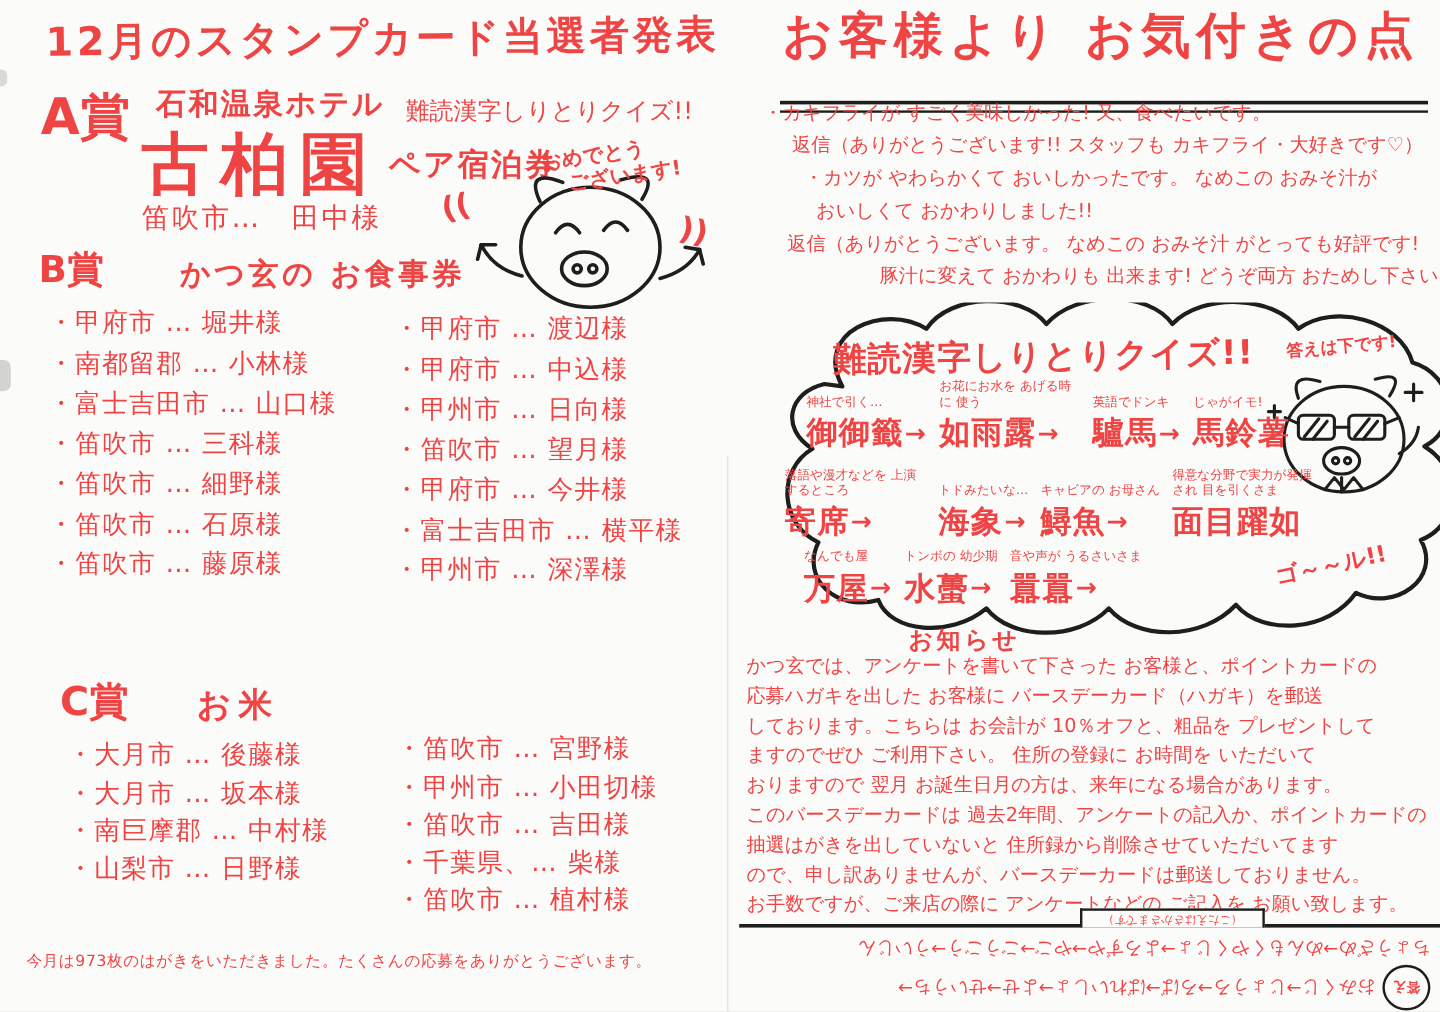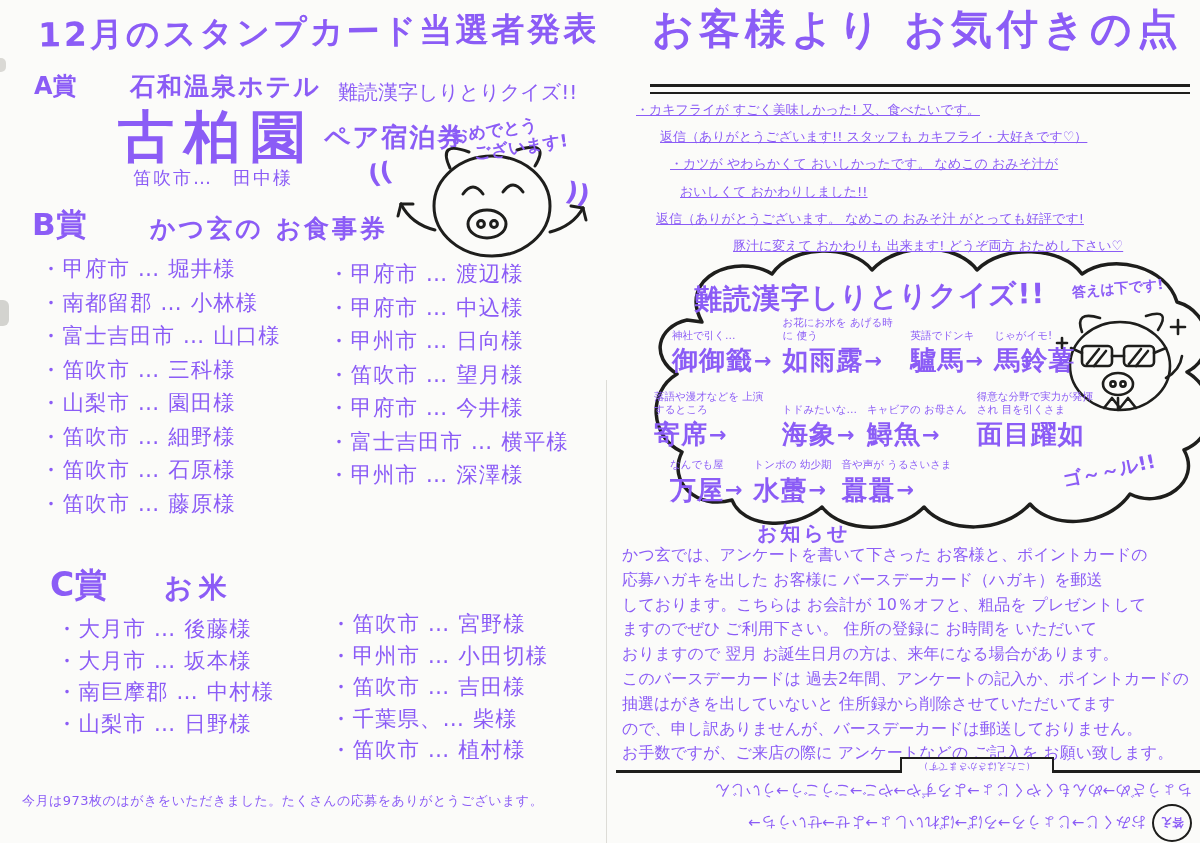--- a/index.html
+++ b/index.html
@@ -1,42 +1,42 @@
 <!DOCTYPE html>
 <html><head>
 <meta charset="utf-8">
 <style>
   html,body{margin:0;padding:0;background:#e9e9e6;}
   #page{position:relative;width:1200px;height:843px;background:#fbfbf9;overflow:hidden;
-        font-family:"DejaVu Sans",sans-serif;color:#8b5cf6;}
+        font-family:"DejaVu Sans",sans-serif;color:#ef4444;}
   .abs{position:absolute;}
   
   .l-title{left:38px;top:10px;font-size:33px;font-weight:700;letter-spacing:3px;transform:rotate(-0.7deg);}
   .prize-label{font-weight:700;}
-  .a-label{left:34px;top:70px;font-size:24px;}
+  .a-label{left:34px;top:70px;font-size:42px;}
   .a-name{left:130px;top:70px;font-size:25px;letter-spacing:2px;font-weight:600;}
   .a-congrats{left:338px;top:79px;font-size:20px;}
   .a-hotel{left:118px;top:100px;font-size:56px;font-weight:700;letter-spacing:10px;}
   .a-ticket{left:292px;top:120px;font-size:26px;font-weight:700;letter-spacing:2px;margin-left:32px;}
-  .a-winner{left:133px;top:166px;font-size:18px;letter-spacing:2px;}
+  .a-winner{left:118px;top:166px;font-size:23px;letter-spacing:2px;}
   .b-label{left:32px;top:204px;font-size:31px;}
   .b-name{left:150px;top:212px;font-size:25px;letter-spacing:3px;font-weight:600;}
   .c-label{left:50px;top:563px;font-size:33px;}
   .c-name{left:164px;top:569px;font-size:28px;letter-spacing:6px;font-weight:600;}
   .win-col{font-size:21.5px;letter-spacing:1px;}
   .win-col div{height:33.5px;white-space:nowrap;}
   .c-col div{height:31.5px;}
   .l-footer{left:22px;top:792px;font-size:13px;letter-spacing:0.5px;white-space:nowrap;}
   .pig-speech{left:452px;top:118px;font-size:17px;transform:rotate(-8deg);font-weight:600;line-height:1.2;}
   .pig-speech div:nth-child(2){margin-left:20px;}
   .motion{font-size:26px;font-weight:700;}
   
   .r-title{left:652px;top:2px;font-size:41px;font-weight:700;letter-spacing:5px;white-space:nowrap;}
   .r-underline{left:650px;top:84px;width:540px;height:5px;border-top:3px solid #1e1e1c;border-bottom:2px solid #1e1e1c;}
-  .fb{left:628px;top:96px;width:572px;font-size:13px;line-height:27.2px;text-decoration:underline;}
+  .fb{left:628px;top:80px;width:572px;font-size:16px;line-height:27.2px;}
   .fb div{white-space:nowrap;}
   .fb div:nth-of-type(1){margin-left:8px;}
   .fb div:nth-of-type(2){margin-left:32px;}
   .fb div:nth-of-type(3){margin-left:42px;}
   .fb div:nth-of-type(4){margin-left:52px;}
   .fb div:nth-of-type(5){margin-left:28px;}
   .fb div:nth-of-type(6){margin-left:105px;}
   .cloud{left:642px;top:252px;width:558px;height:280px;}
   .cloud svg.outline{position:absolute;left:0;top:0;}
   .q-title{left:52px;top:26px;font-size:28px;font-weight:700;letter-spacing:1px;transform:rotate(-1deg);white-space:nowrap;}
@@ -114,21 +114,20 @@
 
   <div class="abs prize-label b-label">B賞</div>
   <div class="abs b-name">かつ玄の お食事券</div>
 
   <div class="abs win-col" style="left:40px;top:254px;">
 
   <div>・甲府市 … 堀井様</div>
       <div>・南都留郡 … 小林様</div>
       <div>・富士吉田市 … 山口様</div>
       <div>・笛吹市 … 三科様</div>
-      <div>・山梨市 … 園田様</div>
       <div>・笛吹市 … 細野様</div>
       <div>・笛吹市 … 石原様</div>
       <div>・笛吹市 … 藤原様</div>
     </div>
   <div class="abs win-col" style="left:328px;top:259px;">
 
   <div>・甲府市 … 渡辺様</div>
       <div>・甲府市 … 中込様</div>
       <div>・甲州市 … 日向様</div>
       <div>・笛吹市 … 望月様</div>

